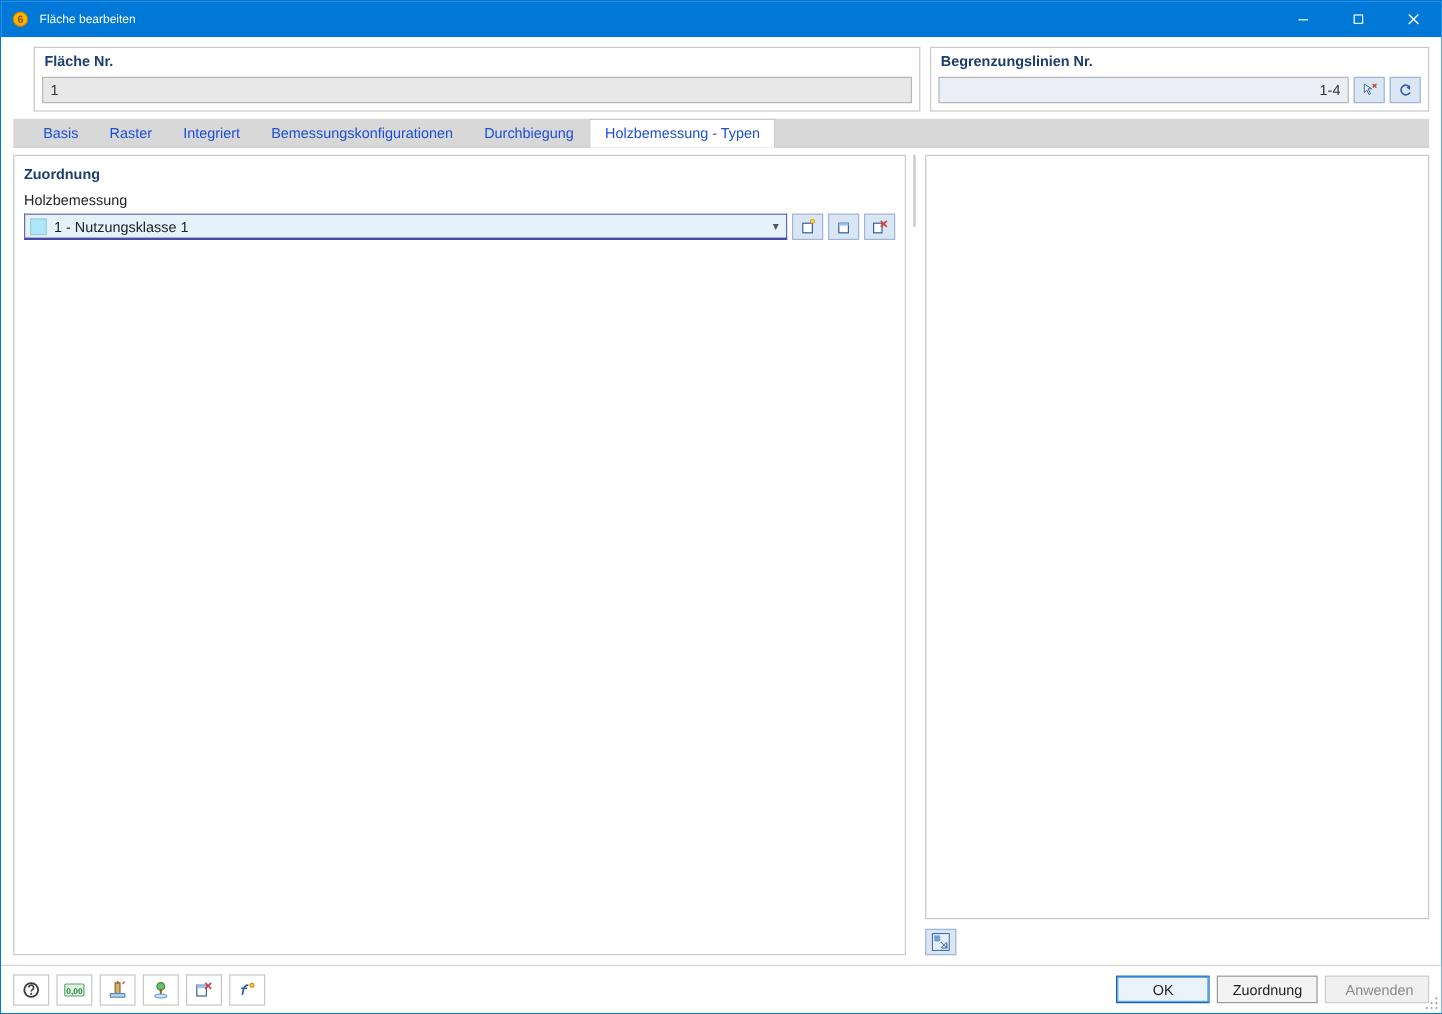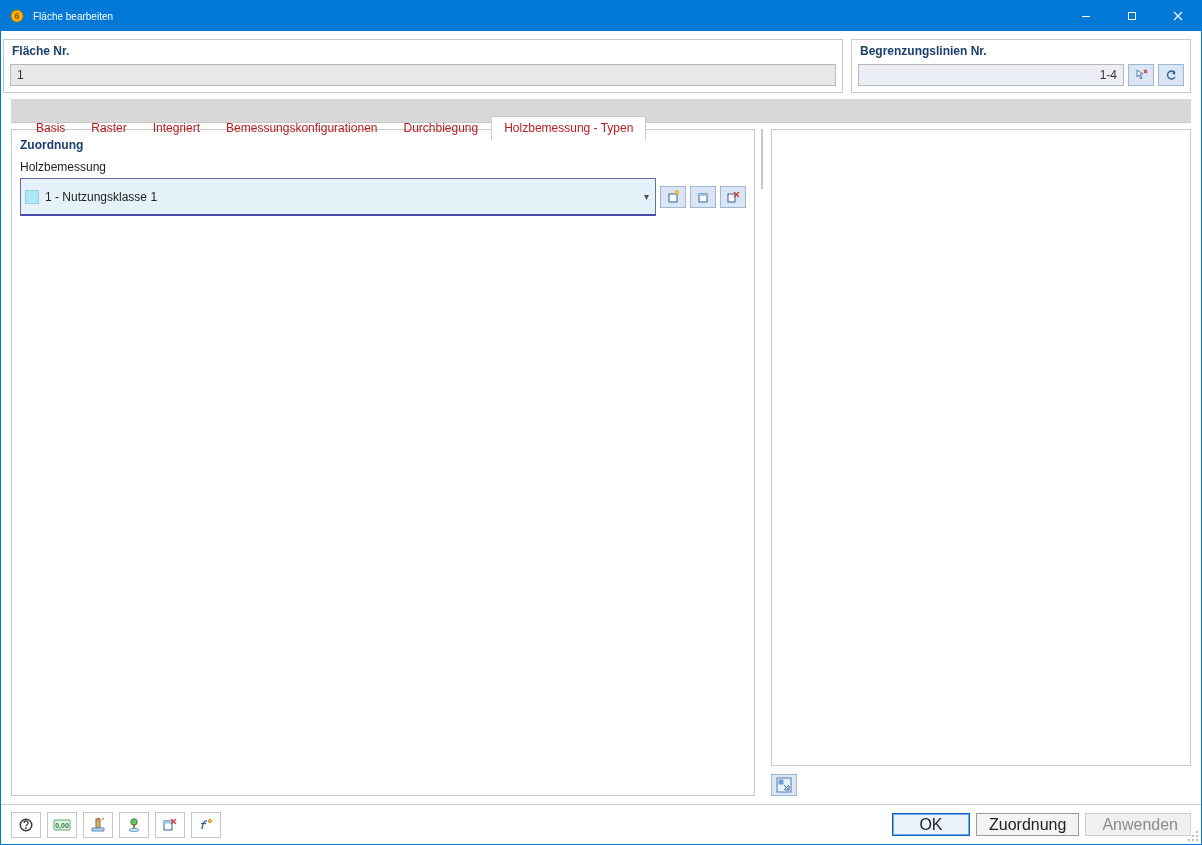--- a/index.html
+++ b/index.html
@@ -44,28 +44,28 @@
   .body {
     flex:1;
     background:#fff;
     display:flex;
     flex-direction:column;
     position: relative;
   }
   .toprow {
     display:flex;
     gap:8px;
-    padding:8px 10px 6px 2px;
+    padding:8px 10px 6px 27px;
   }
   .panel-box {
     border:1px solid #c9c9c9;
     background:#fff;
   }
   .panel-left { flex:1; }
-  .panel-right { width:340px; }
+  .panel-right { width:416px; }
 
   .panel-header {
     font-weight:600;
     color:#1a3e6e;
     padding:4px 8px 6px 8px;
   }
   .panel-body {
     padding: 0 6px 6px 6px;
   }
   .input-line {
@@ -94,23 +94,23 @@
     display:flex;
     padding: 0 12px;
     border-bottom:1px solid #c9c9c9;
     background:#d8d8d8;
     height:24px;
     align-items:flex-end;
     margin: 0 10px;
   }
   .tab {
     padding:4px 12px 5px 12px;
-    color:#b91c1c;
+    color:#1d4ed8;
     position:relative;
-    top:18px;
+    top:1px;
     border:1px solid transparent;
     border-bottom:none;
     background: transparent;
   }
   .tab.active {
     background:#fff;
     border-color:#c9c9c9;
   }
 
   
@@ -153,21 +153,21 @@
     color:#222;
     padding-bottom:4px;
   }
   .combo-row {
     display:flex;
     align-items:center;
     gap:4px;
   }
   .combo {
     flex:1;
-    height:38px;
+    height:22px;
     border:1px solid #6a6ab0;
     border-bottom:2px solid #4a4aa8;
     background:#e6f2f9;
     display:flex;
     align-items:center;
     padding:0 4px;
     position:relative;
   }
   .combo .swatch {
     width:14px; height:14px;
@@ -209,21 +209,21 @@
     background:#fff;
   }
   .footer .spacer { flex:1; }
   .btn {
     height:23px;
     min-width:78px;
     border:1px solid #9a9a9a;
     background:#f3f3f3;
     color:#222;
     padding:0 12px;
-    font-size:16px;
+    font-size:12px;
     display:inline-flex; align-items:center; justify-content:center;
   }
   .btn.primary {
     border:1px solid #0a64c2;
     background:#eaf3fc;
     box-shadow: inset 0 0 0 1px #6fa9e0;
   }
   .btn.disabled {
     color:#8a8a8a;
     background:#f0f0f0;

